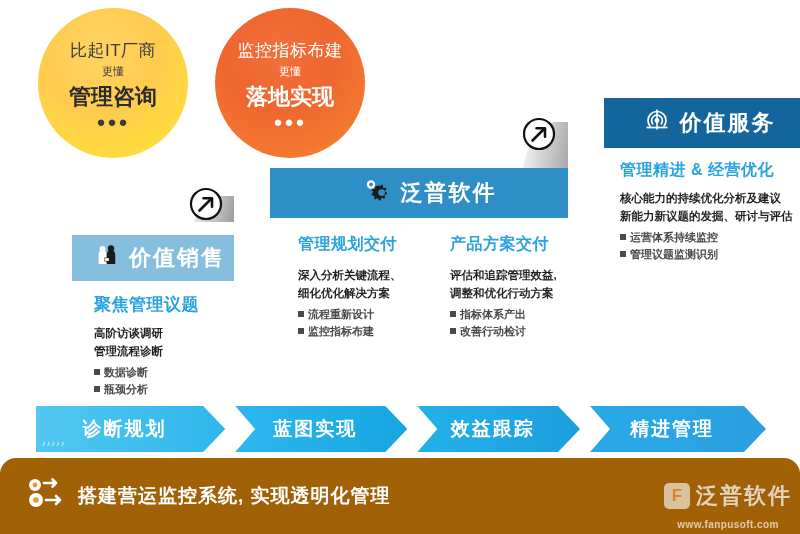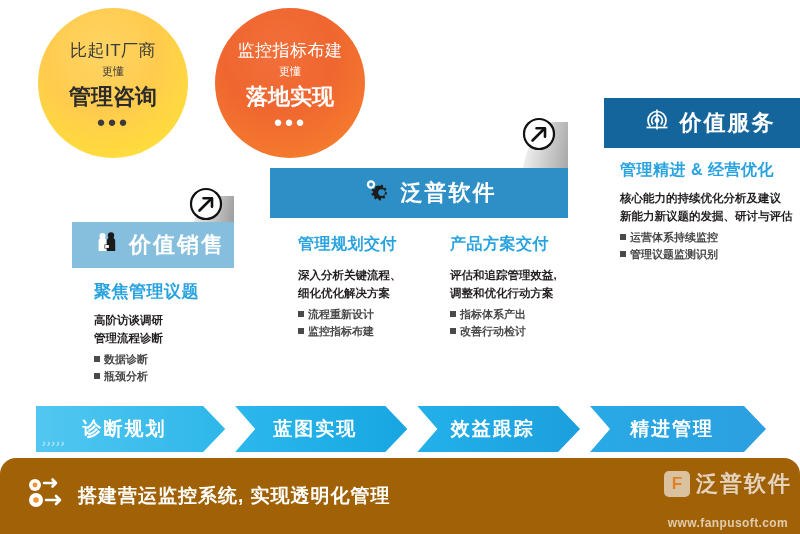--- a/index.html
+++ b/index.html
@@ -68,21 +68,21 @@
     color:#4a4a4a;font-size:11px;line-height:1.62;font-weight:600;
     display:flex;align-items:baseline;gap:4px;
   }
   .blist li .bsq{
     width:6px;height:6px;background:#4a4a4a;display:inline-block;flex:none;
     transform:translateY(-1px);
   }
 
   
   #card-sales{left:36px;top:222px;width:175px;height:172px;}
-  #card-sales .card-head{background:#85bfdd;height:46px;}
+  #card-sales .card-head{background:#85bfdd;height:46px;margin-top:13px;}
   #card-sales .card-body{padding-left:22px;padding-top:12px;}
   #card-sales .sub-title{font-size:17px;}
   #card-sales .lead{margin-top:9px;}
 
   
   #card-delivery{left:234px;top:168px;width:318px;height:226px;}
   #card-delivery .card-head{background:#2e8fc6;height:50px;}
   #card-delivery .cols{display:flex;padding:16px 0 0 28px;gap:30px;}
   #card-delivery .col{width:122px;}
   #card-delivery .lead{margin-top:12px;}
@@ -129,21 +129,21 @@
   #banner-item-2{margin-left:52px;}
 
   
   #watermark{
     position:absolute;right:8px;bottom:4px;z-index:6;
     text-align:center;color:#ffffff;opacity:.72;
     font-weight:bold;pointer-events:none;
   }
   #watermark .wm-row{display:flex;align-items:center;gap:6px;justify-content:center;}
   #watermark .wm-name{font-size:22px;letter-spacing:2px;text-shadow:0 1px 2px rgba(120,60,0,.35);}
-  #watermark .wm-url{font-size:12px;color:#ffffff;opacity:.92;margin-top:17px;letter-spacing:.4px;}
+  #watermark .wm-url{font-size:10px;color:#ffffff;opacity:.92;margin-top:8px;letter-spacing:.4px;}
   .wm-badge{width:26px;height:26px;border-radius:5px;background:rgba(255,255,255,.85);
     display:flex;align-items:center;justify-content:center;color:#f2913a;font-size:17px;}
 </style>
 </head>
 <body>
 
 <div id="stage">
 
   <div class="bubble" id="bubble-yellow">
     <div class="l1">比起IT厂商</div>

